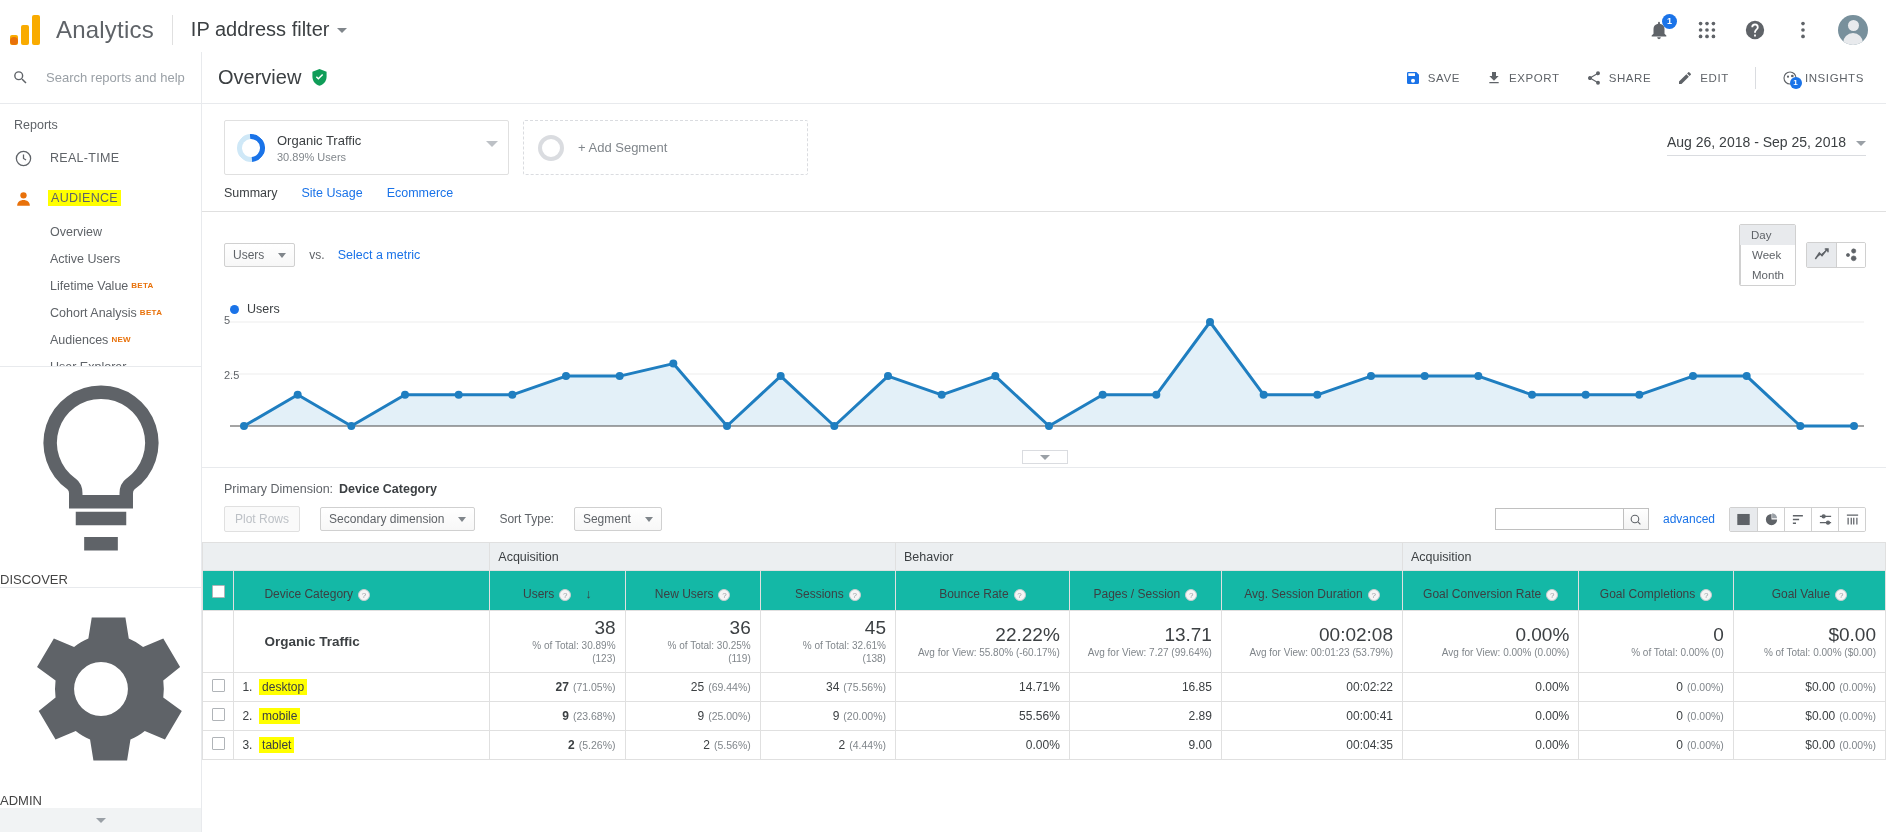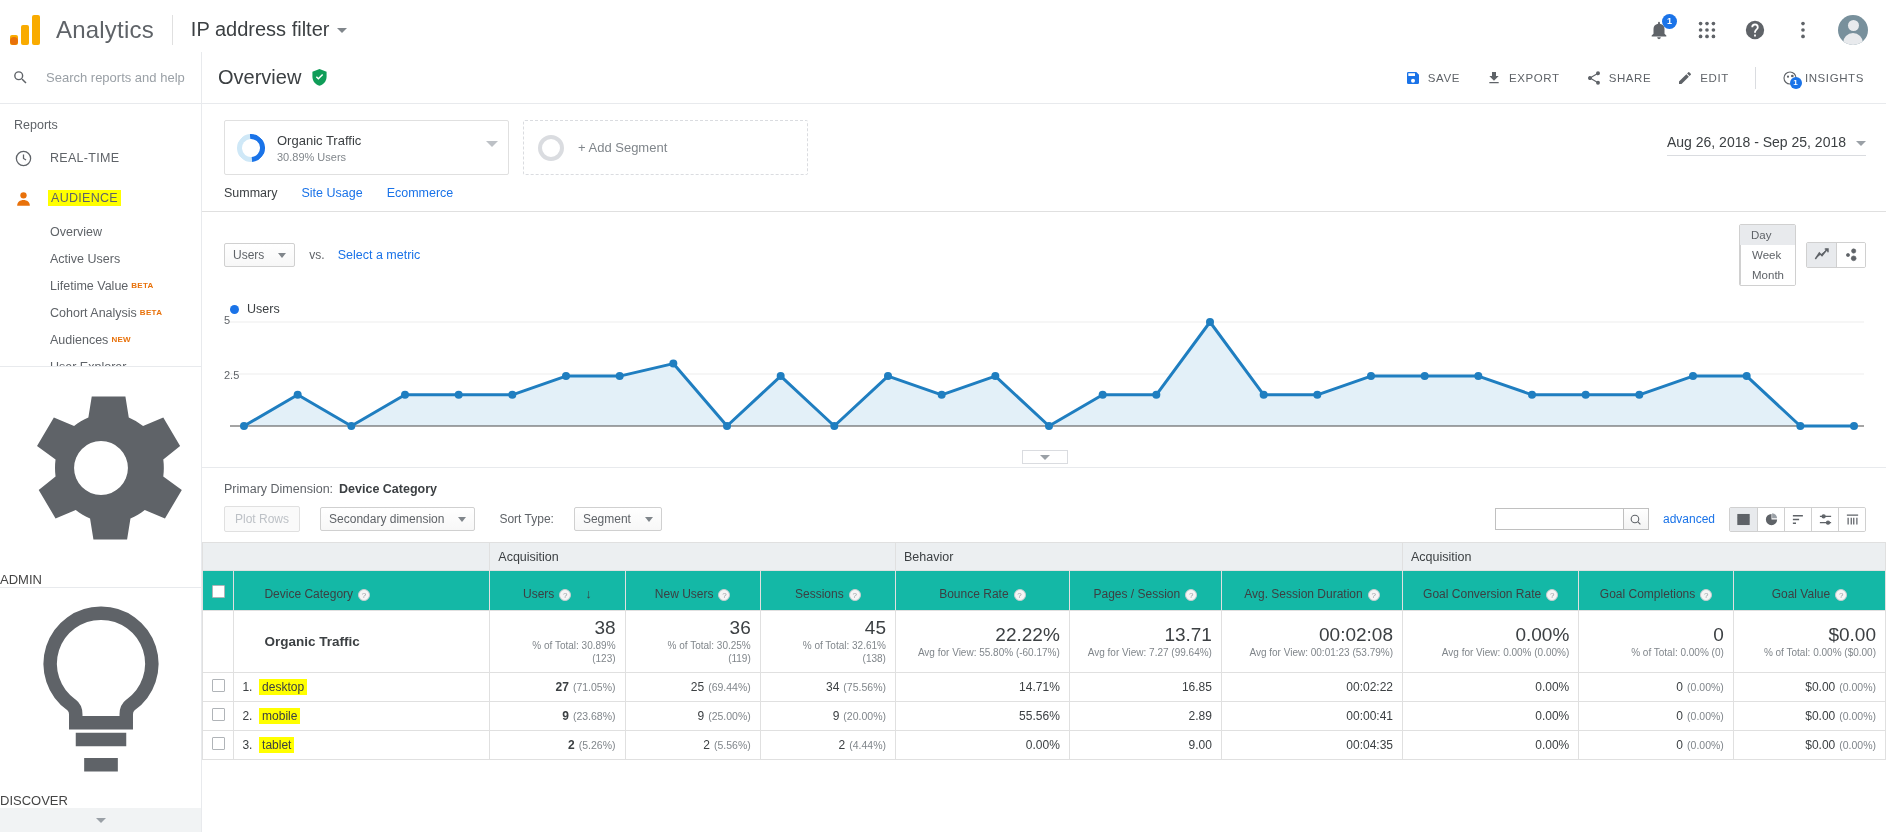--- a/index.html
+++ b/index.html
@@ -326,34 +326,34 @@
             <span></span>
           </span>
           <span class="lbl" style="margin-left:22px">Cross Device</span>
           <span class="tag">BETA</span>
         </div>
     </div>
 
     <div class="bottomnav">
       <div class="top-item">
         <span class="ico">
-          <svg viewBox="0 0 24 24" fill="#5f6368">
-              <path d="M19.4 13a7.8 7.8 0 0 0 0-2l2-1.6-2-3.4-2.4 1a7.6 7.6 0 0 0-1.7-1l-.4-2.5h-4l-.4 2.5c-.6.25-1.2.6-1.7 1l-2.4-1-2 3.4L6.6 11a7.8 7.8 0 0 0 0 2l-2 1.6 2 3.4 2.4-1c.5.4 1.1.75 1.7 1l.4 2.5h4l.4-2.5c.6-.25 1.2-.6 1.7-1l2.4 1 2-3.4zM12 15.2A3.2 3.2 0 1 1 12 8.8a3.2 3.2 0 0 1 0 6.4z"></path>
-            </svg>
-        </span>
-        <span class="lbl">ADMIN</span>
-      </div>
-      <div class="top-item">
-        <span class="ico">
           <svg viewBox="0 0 24 24" fill="none" stroke="#5f6368" stroke-width="1.6">
               <path d="M9 18h6M10 21h4"></path>
               <path d="M12 3a6 6 0 0 0-3.5 10.9c.4.3.5.7.5 1.1v1h6v-1c0-.4.1-.8.5-1.1A6 6 0 0 0 12 3z"></path>
             </svg>
         </span>
         <span class="lbl">DISCOVER</span>
+      </div>
+      <div class="top-item">
+        <span class="ico">
+          <svg viewBox="0 0 24 24" fill="#5f6368">
+              <path d="M19.4 13a7.8 7.8 0 0 0 0-2l2-1.6-2-3.4-2.4 1a7.6 7.6 0 0 0-1.7-1l-.4-2.5h-4l-.4 2.5c-.6.25-1.2.6-1.7 1l-2.4-1-2 3.4L6.6 11a7.8 7.8 0 0 0 0 2l-2 1.6 2 3.4 2.4-1c.5.4 1.1.75 1.7 1l.4 2.5h4l.4-2.5c.6-.25 1.2-.6 1.7-1l2.4 1 2-3.4zM12 15.2A3.2 3.2 0 1 1 12 8.8a3.2 3.2 0 0 1 0 6.4z"></path>
+            </svg>
+        </span>
+        <span class="lbl">ADMIN</span>
       </div>
     </div>
     <div class="sb-footer">
         <i class="ch"></i>
       </div>
   </div>
 
   <div class="main">
 
     <div class="pagehead">

